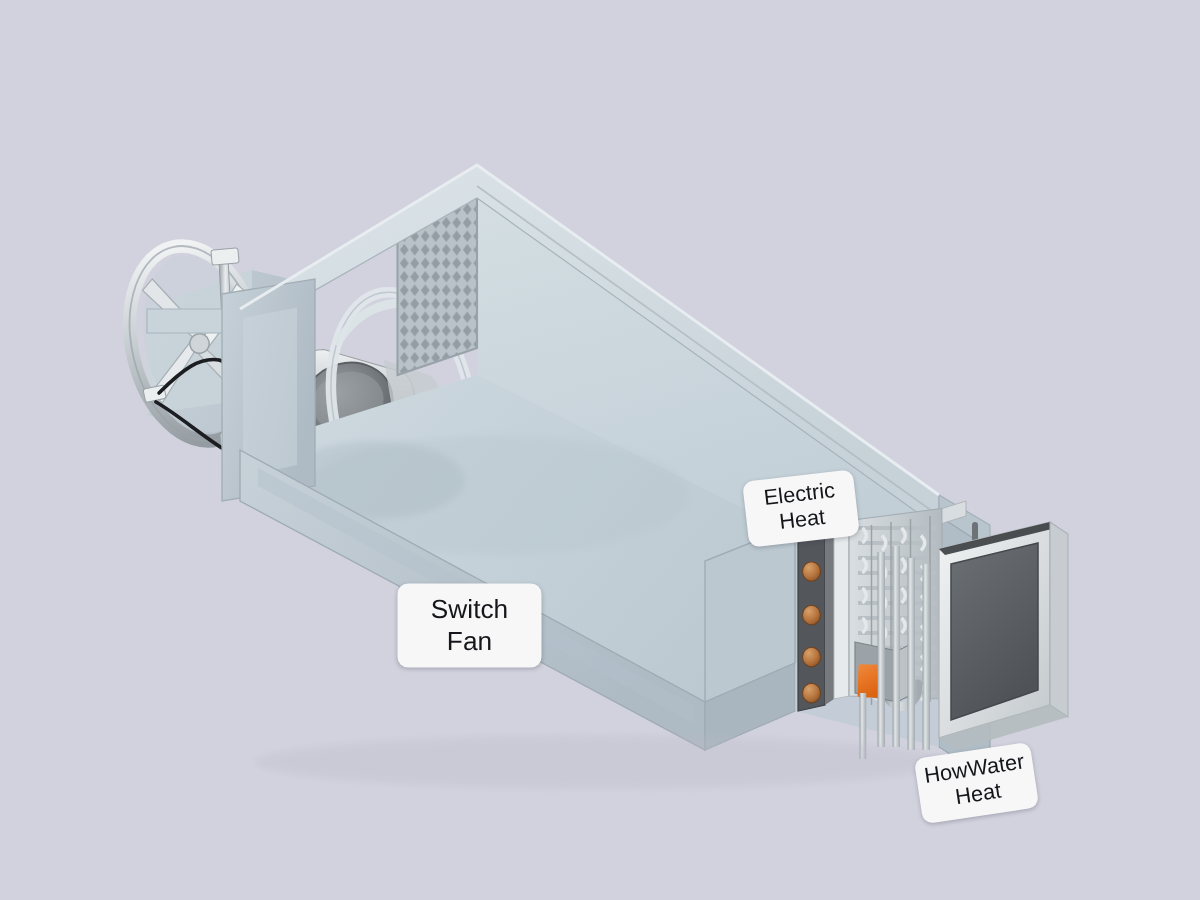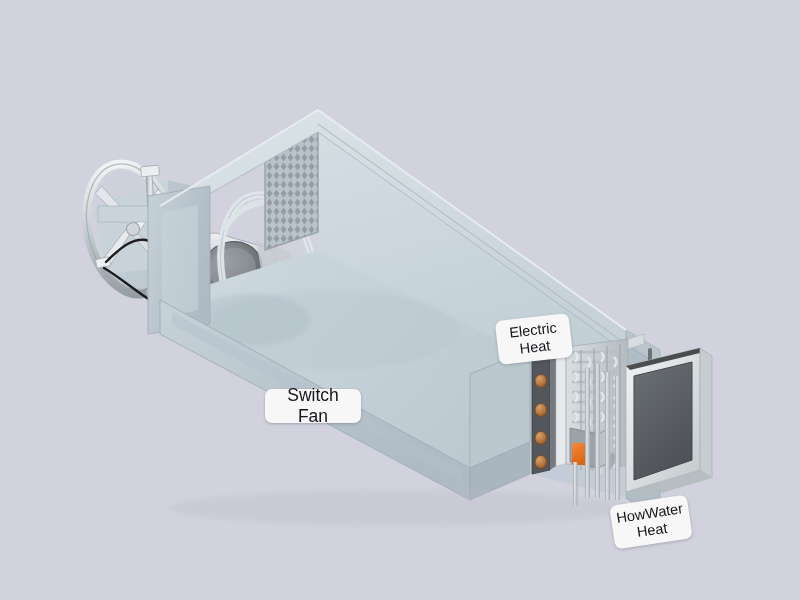--- a/index.html
+++ b/index.html
@@ -33,21 +33,21 @@
     color: #15161a;
     text-align: center;
     line-height: 1.18;
     white-space: pre-line;
     display: flex;
     align-items: center;
     justify-content: center;
   }
   #callout-switch-fan {
     left: 265px; top: 389px;
-    width: 96px; height: 34px;
+    width: 96px; height: 56px;
     font-size: 17.5px;
   }
   #callout-electric-heat {
     left: 497px; top: 317px;
     width: 74px; height: 44px;
     font-size: 14.5px;
     transform: rotate(-6.5deg);
   }
   #callout-hotwater-heat {
     left: 612px; top: 500px;

